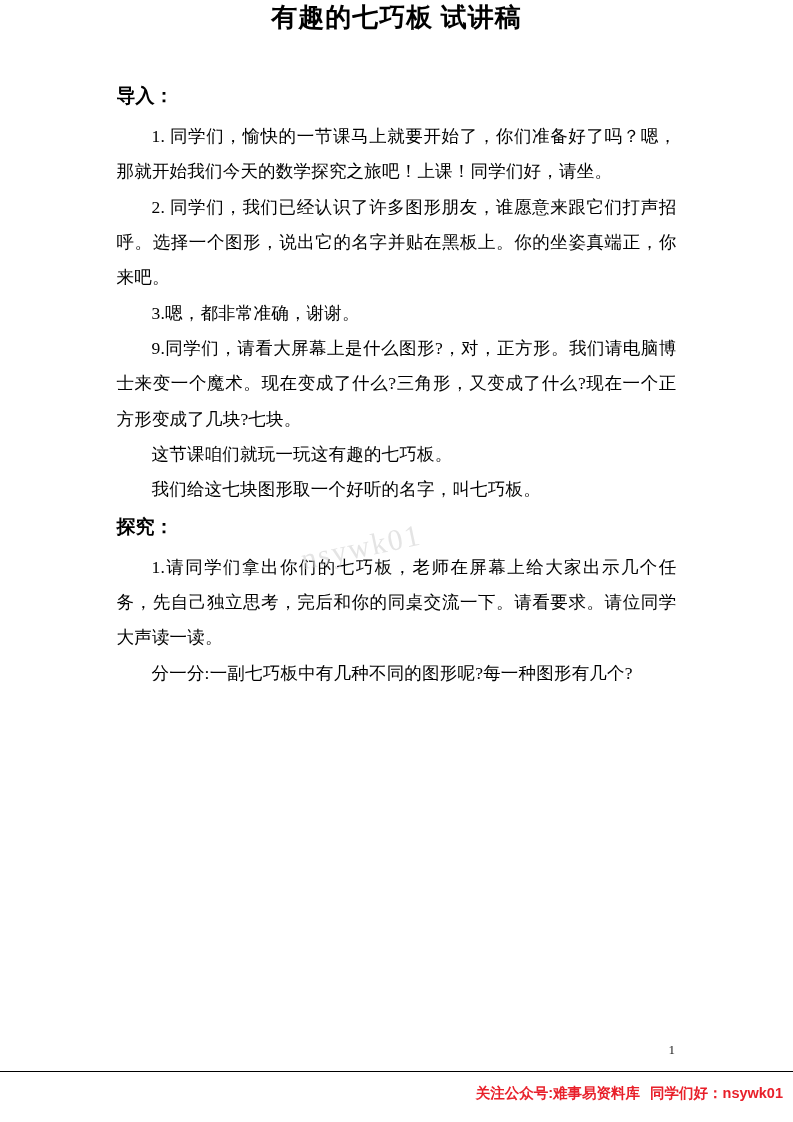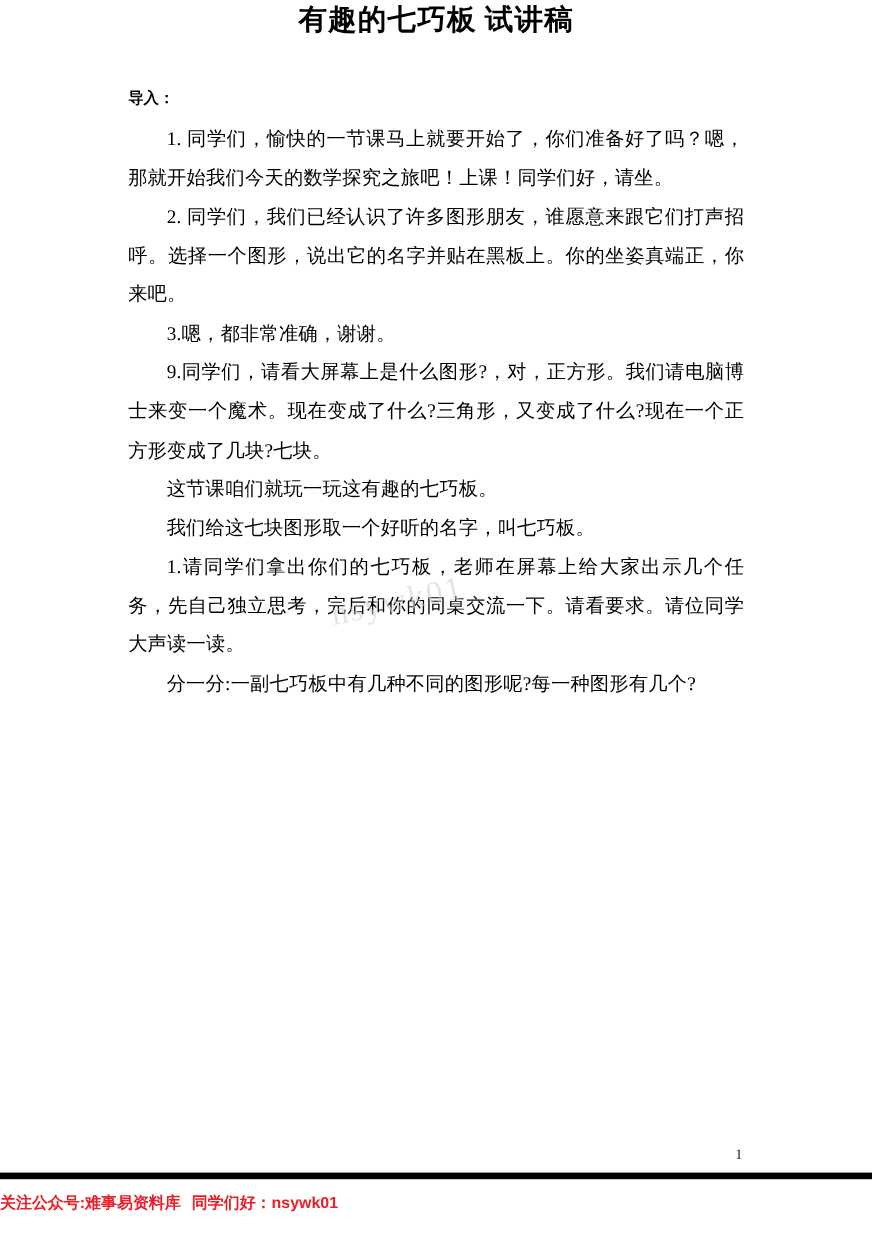--- a/index.html
+++ b/index.html
@@ -29,21 +29,21 @@
     letter-spacing: 1px;
     margin: 0;
     font-family: "Liberation Serif", "DejaVu Serif", serif;
   }
   .body-area {
     margin: 0 auto;
     width: 560px;
     padding-top: 42px;
   }
   .section-head {
-    font-size: 14px;
+    font-size: 19px;
     font-weight: bold;
     margin: 0 0 4px 0;
     line-height: 2.0;
   }
   .para {
     font-size: 17.5px;
     line-height: 2.02;
     margin: 0;
     text-indent: 2em;
     text-align: justify;
@@ -70,23 +70,24 @@
     color: #222;
   }
   .footer-bar {
     position: absolute;
     left: 0;
     right: 0;
     bottom: 16px;
     height: 34px;
     display: flex;
     align-items: center;
-    justify-content: flex-start;
+    justify-content: flex-end;
     gap: 0px;
-    border-top: 6px solid #000000;
+    border-top: 1px solid #000000;
+    padding-left: 36px;
   }
   .footer-inner {
     display: flex;
     align-items: center;
     white-space: nowrap;
     font-family: "Liberation Sans", sans-serif;
     font-size: 14.5px;
     font-weight: bold;
     padding-top: 8px;
   }
@@ -109,20 +110,21 @@
 
     <div class="section-head">导入：</div>
 
     <p class="para">1.    同学们，愉快的一节课马上就要开始了，你们准备好了吗？嗯，那就开始我们今天的数学探究之旅吧！上课！同学们好，请坐。</p>
     <p class="para">2.    同学们，我们已经认识了许多图形朋友，谁愿意来跟它们打声招呼。选择一个图形，说出它的名字并贴在黑板上。你的坐姿真端正，你来吧。</p>
     <p class="para">3.嗯，都非常准确，谢谢。</p>
     <p class="para">9.同学们，请看大屏幕上是什么图形?，对，正方形。我们请电脑博士来变一个魔术。现在变成了什么?三角形，又变成了什么?现在一个正方形变成了几块?七块。</p>
     <p class="para">这节课咱们就玩一玩这有趣的七巧板。</p>
     <p class="para">我们给这七块图形取一个好听的名字，叫七巧板。</p>
 
+    <div class="section-head">探究：</div>
 
     <p class="para">1.请同学们拿出你们的七巧板，老师在屏幕上给大家出示几个任务，先自己独立思考，完后和你的同桌交流一下。请看要求。请位同学大声读一读。</p>
     <p class="para">分一分:一副七巧板中有几种不同的图形呢?每一种图形有几个?</p>
 
   </div>
 
   <div class="watermark">nsywk01</div>
 
   <div class="page-number">1</div>
 

